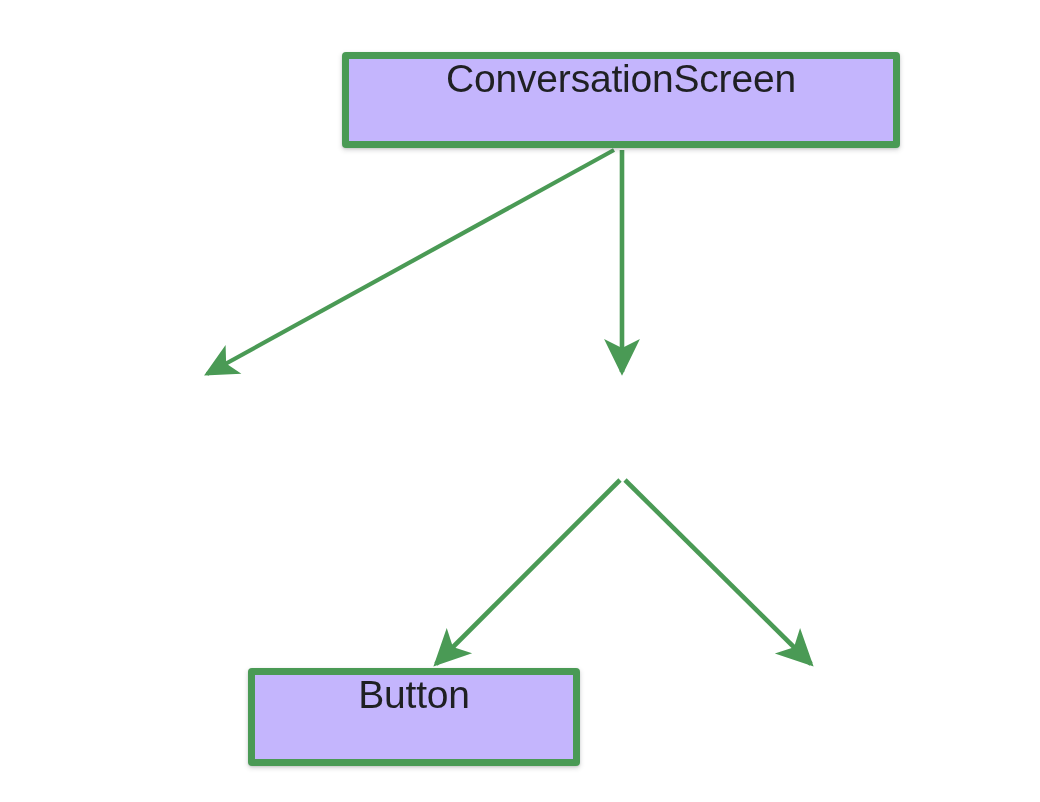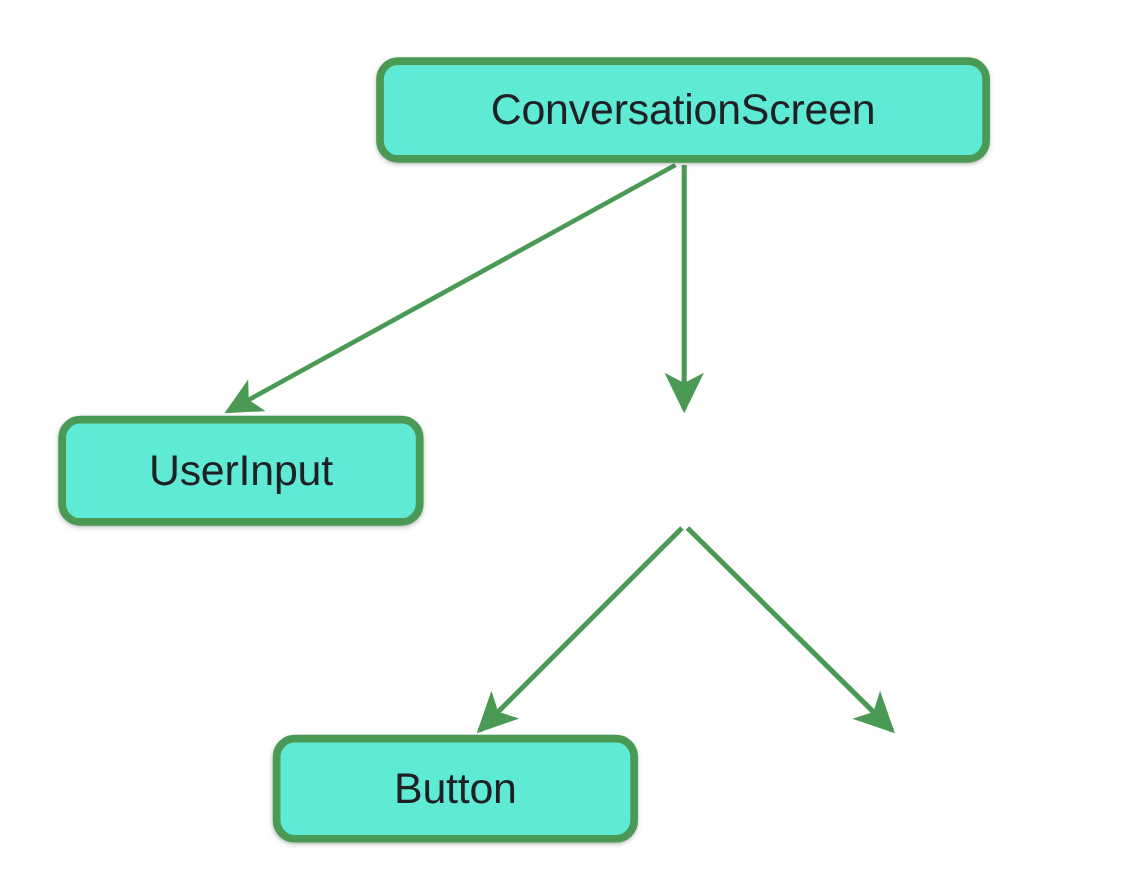--- a/index.html
+++ b/index.html
@@ -19,25 +19,24 @@
     position: absolute;
     left: 0;
     top: 0;
     width: 1040px;
     height: 802px;
     pointer-events: none;
   }
   .node {
     position: absolute;
     box-sizing: border-box;
-    background: #5eead4;
+    background: #c4b5fd;
     border: 7px solid #4a9a55;
-    border-radius: 20px;
+    border-radius: 4px;
     display: flex;
-    align-items: center;
     justify-content: center;
     box-shadow: 0 2px 5px rgba(60,64,67,0.22), 0 1px 2px rgba(60,64,67,0.12);
     z-index: 2;
   }
   .node-label {
     color: #1f2023;
     font-size: 39px;
     line-height: 1;
     font-weight: 400;
     letter-spacing: -0.2px;
@@ -68,23 +67,20 @@
 
     <path d="M 620 480 L 436 664" fill="none" stroke="#4a9a55" stroke-width="4.6" marker-end="url(#arrowhead)"></path>
 
     <path d="M 625 480 L 811 664" fill="none" stroke="#4a9a55" stroke-width="4.6" marker-end="url(#arrowhead)"></path>
   </svg>
 
   <div class="node" id="node-conversationscreen">
     <span class="node-label">ConversationScreen</span>
   </div>
 
-  <div class="node" id="node-userinput">
-    <span class="node-label">UserInput</span>
-  </div>
 
 
   <div class="node" id="node-button">
     <span class="node-label">Button</span>
   </div>
 
 
 </div>
 
 </body></html>

